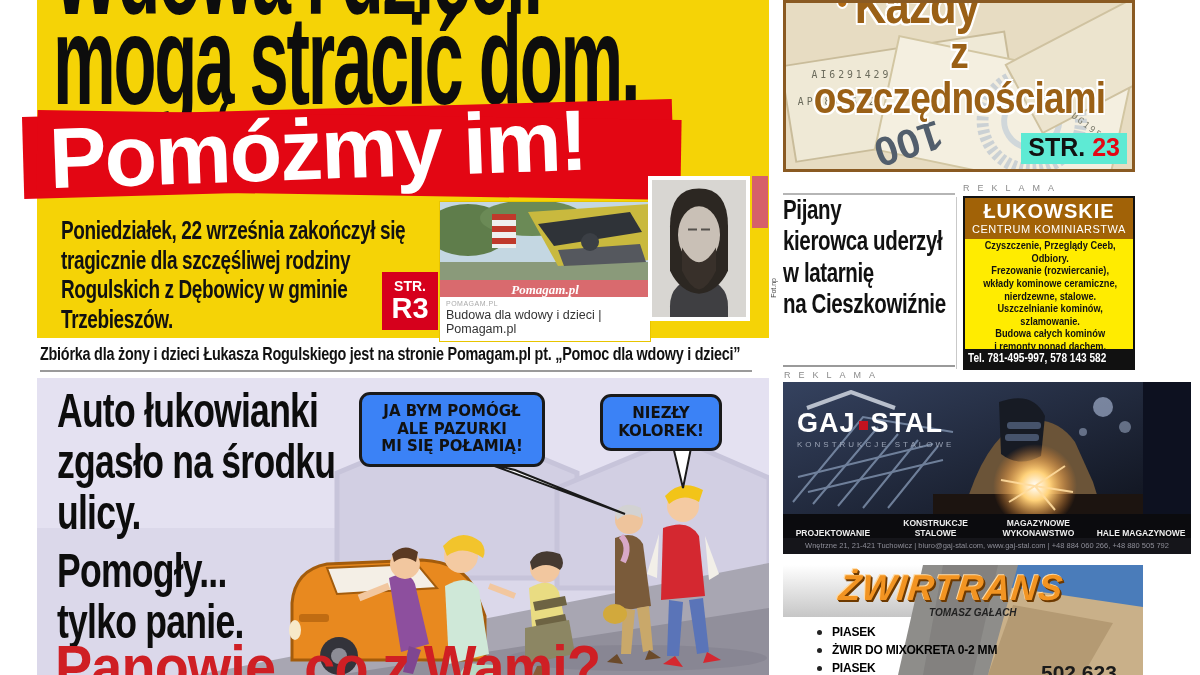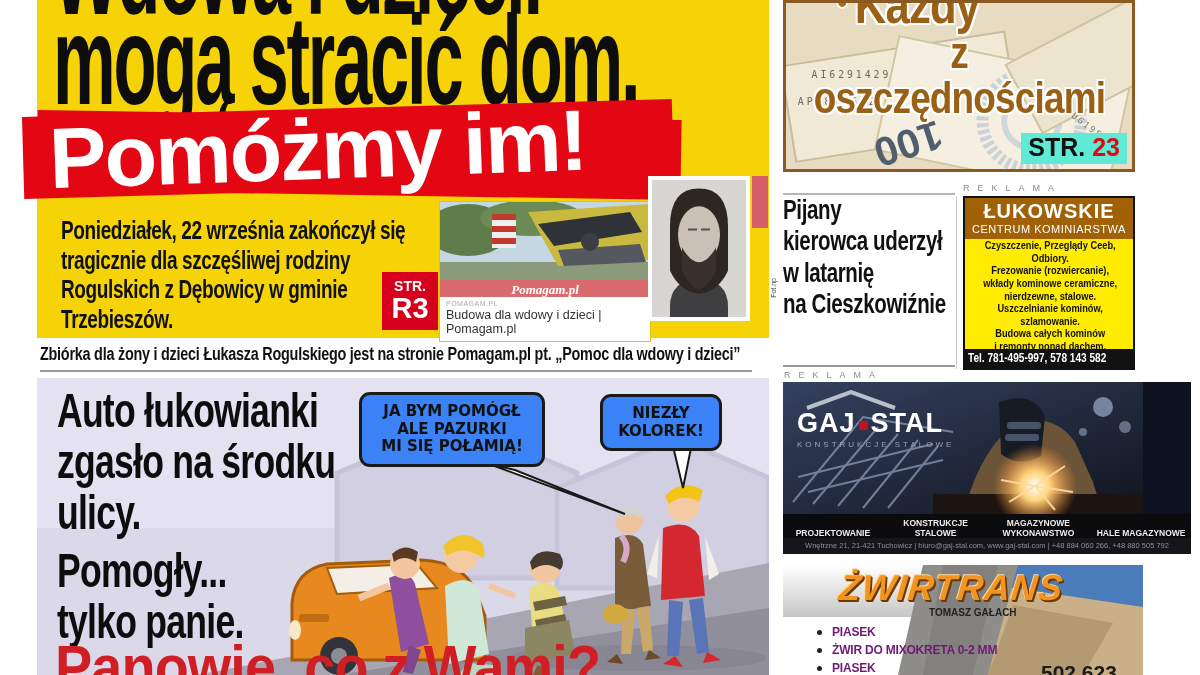--- a/index.html
+++ b/index.html
@@ -109,24 +109,24 @@
            font-size:8.5px;font-weight:700;text-align:center;line-height:1.1;white-space:pre-line;}
   .gs-sep{width:3px;background:#c1121f;margin:3px 0;}
   .gs-contact{height:16px;background:#15151a;color:#8d8d97;font-size:7.5px;line-height:16px;
               text-align:center;white-space:nowrap;overflow:hidden;}
 
   .zwir{left:783px;top:565px;width:360px;height:110px;background:#fff;overflow:hidden;}
   .zt-svg{position:absolute;inset:0;width:100%;height:100%;}
   .zt-brand{position:absolute;left:56px;top:2px;font-size:36px;font-weight:800;font-style:italic;
             letter-spacing:1px;color:#f29422;transform:skewX(-6deg);
             text-shadow:1px 1px 0 #6e3a00,2px 2px 0 #6e3a00,-1px -1px 0 #ffd9a0;}
-  .zt-owner{position:absolute;left:146px;top:42px;font-size:10px;font-weight:700;color:#222;}
+  .zt-owner{position:absolute;left:146px;top:42px;font-size:10px;font-weight:700;color:#222;font-style:italic;}
   .zt-list{position:absolute;left:34px;top:60px;}
   .zt-item{display:flex;align-items:center;margin-bottom:4px;font-size:12px;font-weight:800;
-           letter-spacing:-.2px;color:#701a75;}
+           letter-spacing:-.2px;color:#000000;}
   .zt-dot{width:5px;height:5px;border-radius:50%;background:#222;margin-right:10px;}
   .zt-phone{position:absolute;left:258px;top:96px;font-size:21px;font-weight:800;color:#1a1a1a;}
 </style>
 </head>
 <body>
 
 <div class="page">
 
   <div class="abs yellow-box">
     <div class="abs huge-head kicker">Wdowa i dzieci.</div>

